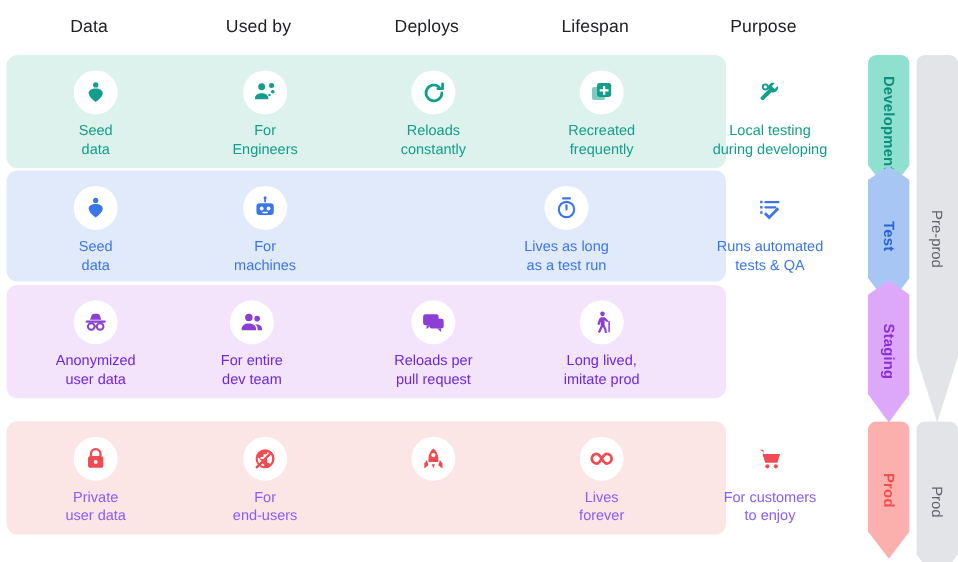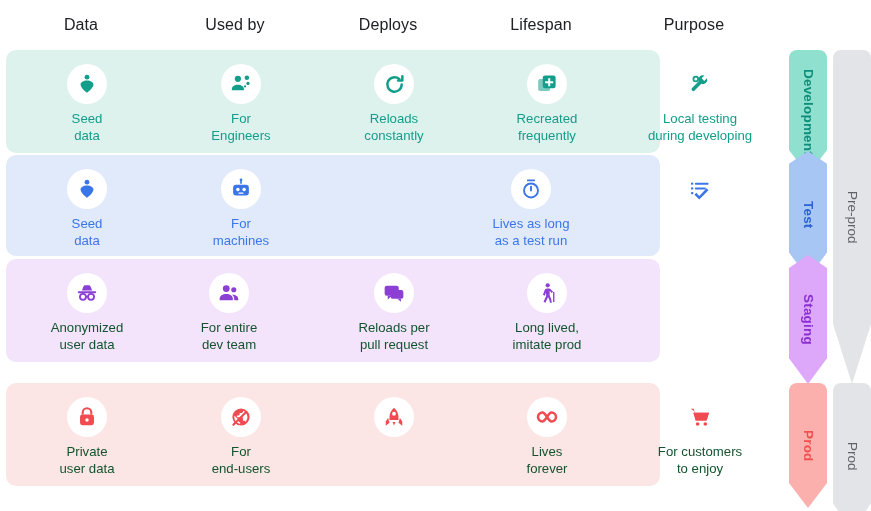--- a/index.html
+++ b/index.html
@@ -47,22 +47,22 @@
   }
 
   
   .r-dev   { background: #ddf2ec; }
   .r-test  { background: #e1eafb; }
   .r-stage { background: #f3e4fc; }
   .r-prod  { background: #fbe6e5; }
 
   .r-dev   .clabel { color: #129e8a; }
   .r-test  .clabel { color: #3b76e8; }
-  .r-stage .clabel { color: #14532d; }
-  .r-prod  .clabel { color: #14532d; }
+  .r-stage .clabel { color: #6d28d9; }
+  .r-prod  .clabel { color: #8b5cf6; }
 
   
   .stage-badge {
     position: absolute; left: 789px; width: 38px;
     display: flex; align-items: center; justify-content: center;
   }
   .stage-badge .vtext {
     writing-mode: vertical-rl;
     font-size: 13.5px;
     font-weight: bold;
@@ -182,21 +182,21 @@
                 <circle cx="8.6" cy="12.6" r="1.9" fill="#fff"></circle>
                 <circle cx="15.4" cy="12.6" r="1.9" fill="#fff"></circle>
                 <rect x="9.2" y="15.8" width="5.6" height="1.5" rx=".7" fill="#fff"></rect>
                 <rect x="11.1" y="2.2" width="1.8" height="4.4" rx=".9"></rect>
                 <circle cx="12" cy="2" r="1.5"></circle>
               </svg>
             </div>
             <div class="clabel">For
 machines</div>
           </div>
-          <div class="cell" style="left: 525px;">
+          <div class="cell" style="left: 509px;">
             <div class="ibubble">
               <svg width="22" height="22" viewBox="0 0 24 24" fill="none" stroke="#3b76e8" stroke-width="2.1" stroke-linecap="round">
                 <circle cx="12" cy="13.6" r="7.6"></circle>
                 <path d="M12 9.4v4.2"></path>
                 <path d="M8.6 2.6h6.8"></path>
               </svg>
             </div>
             <div class="clabel">Lives as long
 as a test run</div>
           </div>
@@ -204,20 +204,22 @@
             <div class="ibubble">
               <svg width="22" height="22" viewBox="0 0 24 24" fill="#3b76e8">
                 <rect x="2.2" y="5" width="2.4" height="2.4" rx=".5"></rect>
                 <rect x="2.2" y="10.2" width="2.4" height="2.4" rx=".5"></rect>
                 <rect x="2.2" y="15.4" width="2.4" height="2.4" rx=".5"></rect>
                 <rect x="6.4" y="5.2" width="15" height="2.1" rx="1"></rect>
                 <rect x="6.4" y="10.4" width="12" height="2.1" rx="1"></rect>
                 <path d="M8 16.2l3.2 3.3 8-8.2 2 2-10 10.2-5.2-5.3z"></path>
               </svg>
             </div>
+            <div class="clabel">Runs automated
+tests &amp; QA</div>
           </div>
         </div>
       </div>
       <div class="row r-stage" style="top: 259px; height: 103px;">
         <div class="cells">
           <div class="cell" style="left: 81px;">
             <div class="ibubble">
               <svg width="22" height="22" viewBox="0 0 24 24" fill="#8b3fd4">
                 <path d="M6.4 9.4l1.6-4.3a2.4 2.4 0 0 1 2.3-1.6h3.4a2.4 2.4 0 0 1 2.3 1.6l1.6 4.3z"></path>
                 <rect x="2" y="10.2" width="20" height="2.2" rx="1.1"></rect>

